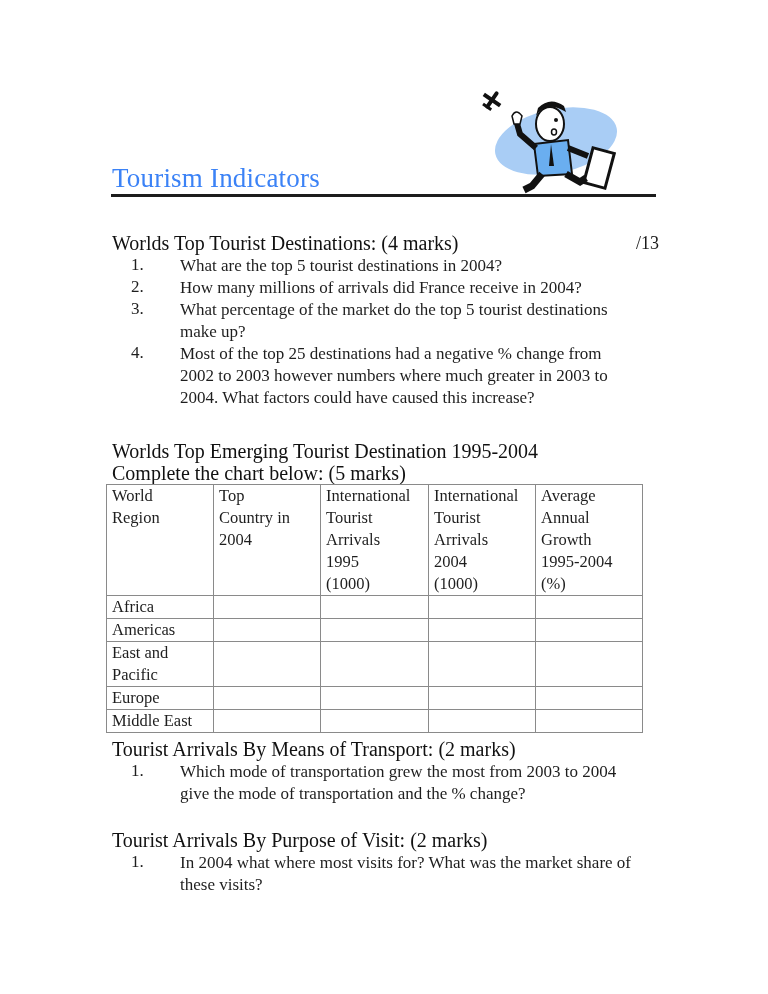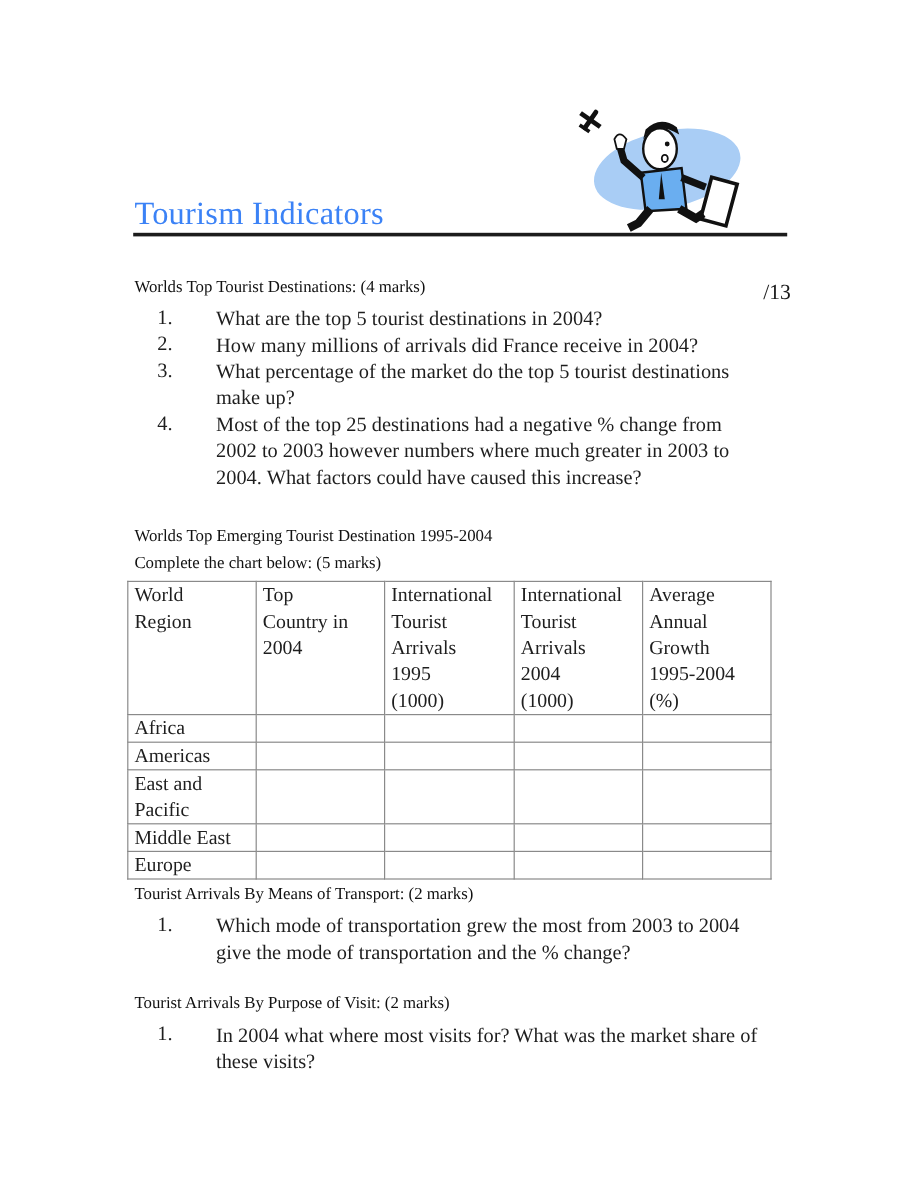--- a/index.html
+++ b/index.html
@@ -2,21 +2,21 @@
 <html><head>
 <meta charset="utf-8">
 <style>
   html, body { margin:0; padding:0; background:#ffffff; }
   body { width:768px; height:994px; position:relative; overflow:hidden;
          font-family:"Liberation Serif","DejaVu Serif",serif; color:#1a1a1a; }
   .abs { position:absolute; }
   .title { left:112px; top:163px; font-size:27px; font-weight:normal; letter-spacing:0.2px; color:#3b82f6; }
   .rule { left:111px; top:194px; width:545px; height:3px; background:#1c1c1c; }
   .clipart { left:476px; top:86px; width:150px; height:110px; }
-  .heading { left:112px; font-size:14px; color:#111; white-space:nowrap; }
+  .heading { left:112px; font-size:20px; color:#111; white-space:nowrap; }
   .marks { left:636px; top:233px; font-size:18px; }
   .q { left:131px; font-size:17px; color:#1e1e1e; }
   .q .n { display:inline-block; width:22px; }
   .q .t { display:inline-block; vertical-align:top; }
   .line { height:22px; line-height:22px; white-space:nowrap;margin-left:27px; }
   table.chart { position:absolute; left:106px; top:484px; border-collapse:collapse;
                 font-size:16.5px; color:#1e1e1e; }
   table.chart td { border:1px solid #8a8a8a; vertical-align:top; padding:0 0 0 5px;
                    line-height:22px; }
   table.chart tr.head td { height:110px; }
@@ -142,28 +142,28 @@
     <td>
           <div>East and</div>
           <div>Pacific</div>
         </td>
     <td></td>
         <td></td>
         <td></td>
         <td></td>
   </tr>
   <tr>
-    <td>Middle East</td>
+    <td>Europe</td>
     <td></td>
         <td></td>
         <td></td>
         <td></td>
   </tr>
   <tr>
-    <td>Europe</td>
+    <td>Middle East</td>
     <td></td>
         <td></td>
         <td></td>
         <td></td>
   </tr>
 </tbody>
   </table>
 
 <div class="abs heading" style="top:738px;">Tourist Arrivals By Means of Transport: (2 marks)</div>
 <div class="abs q" style="top:761px;">

